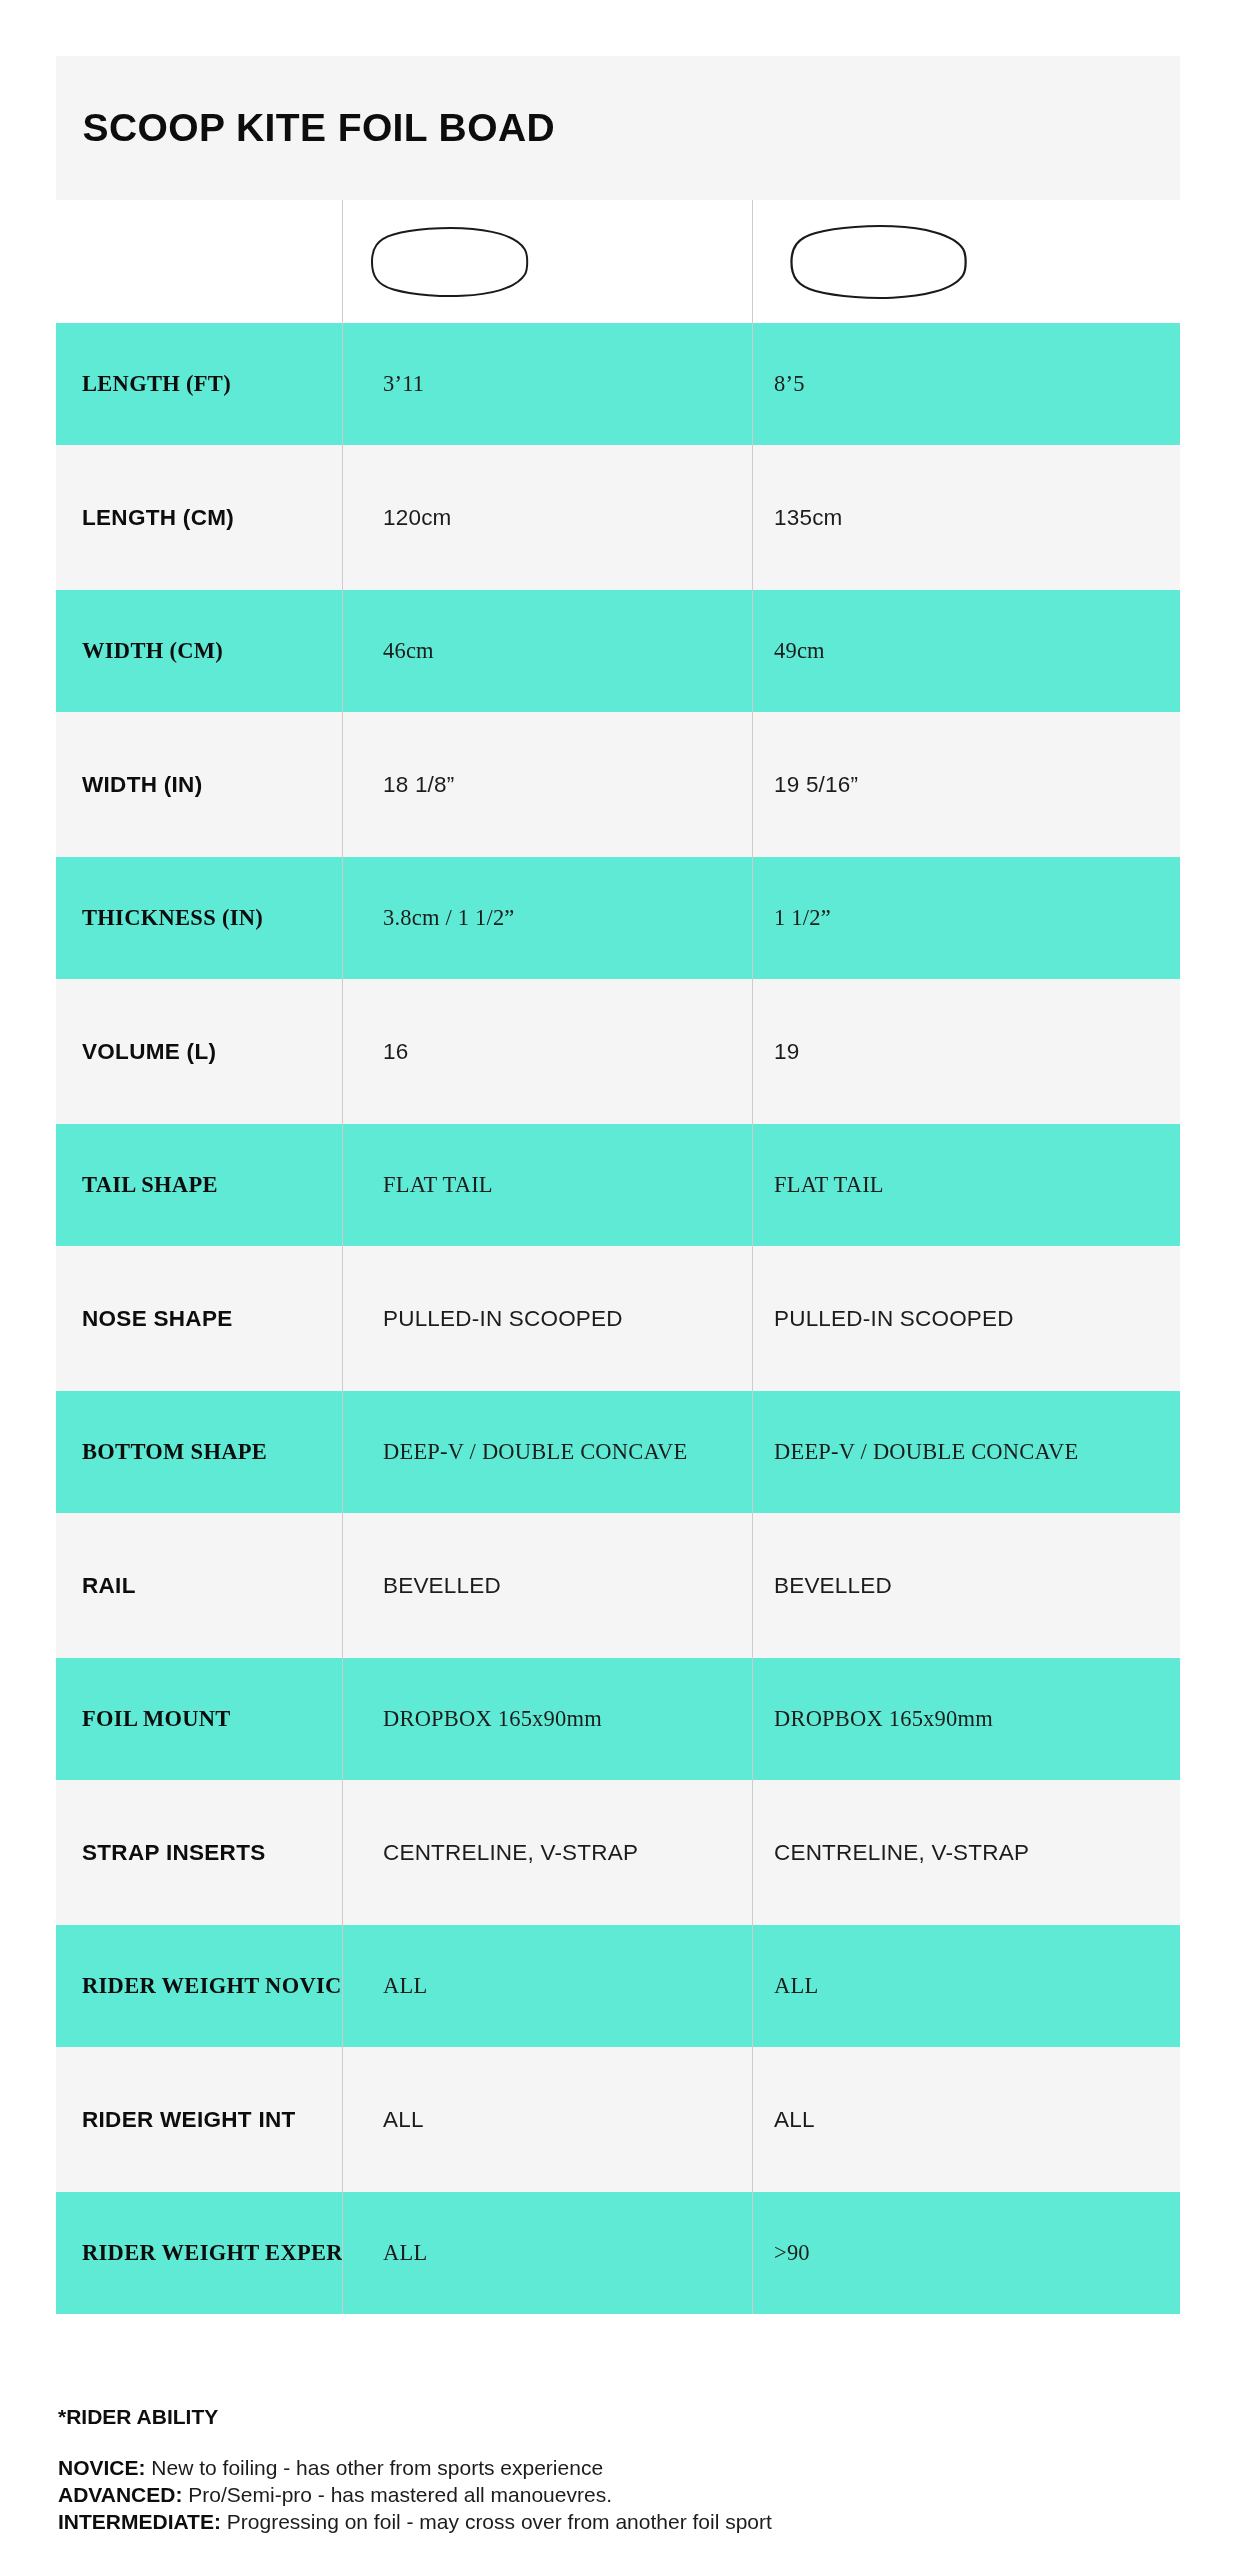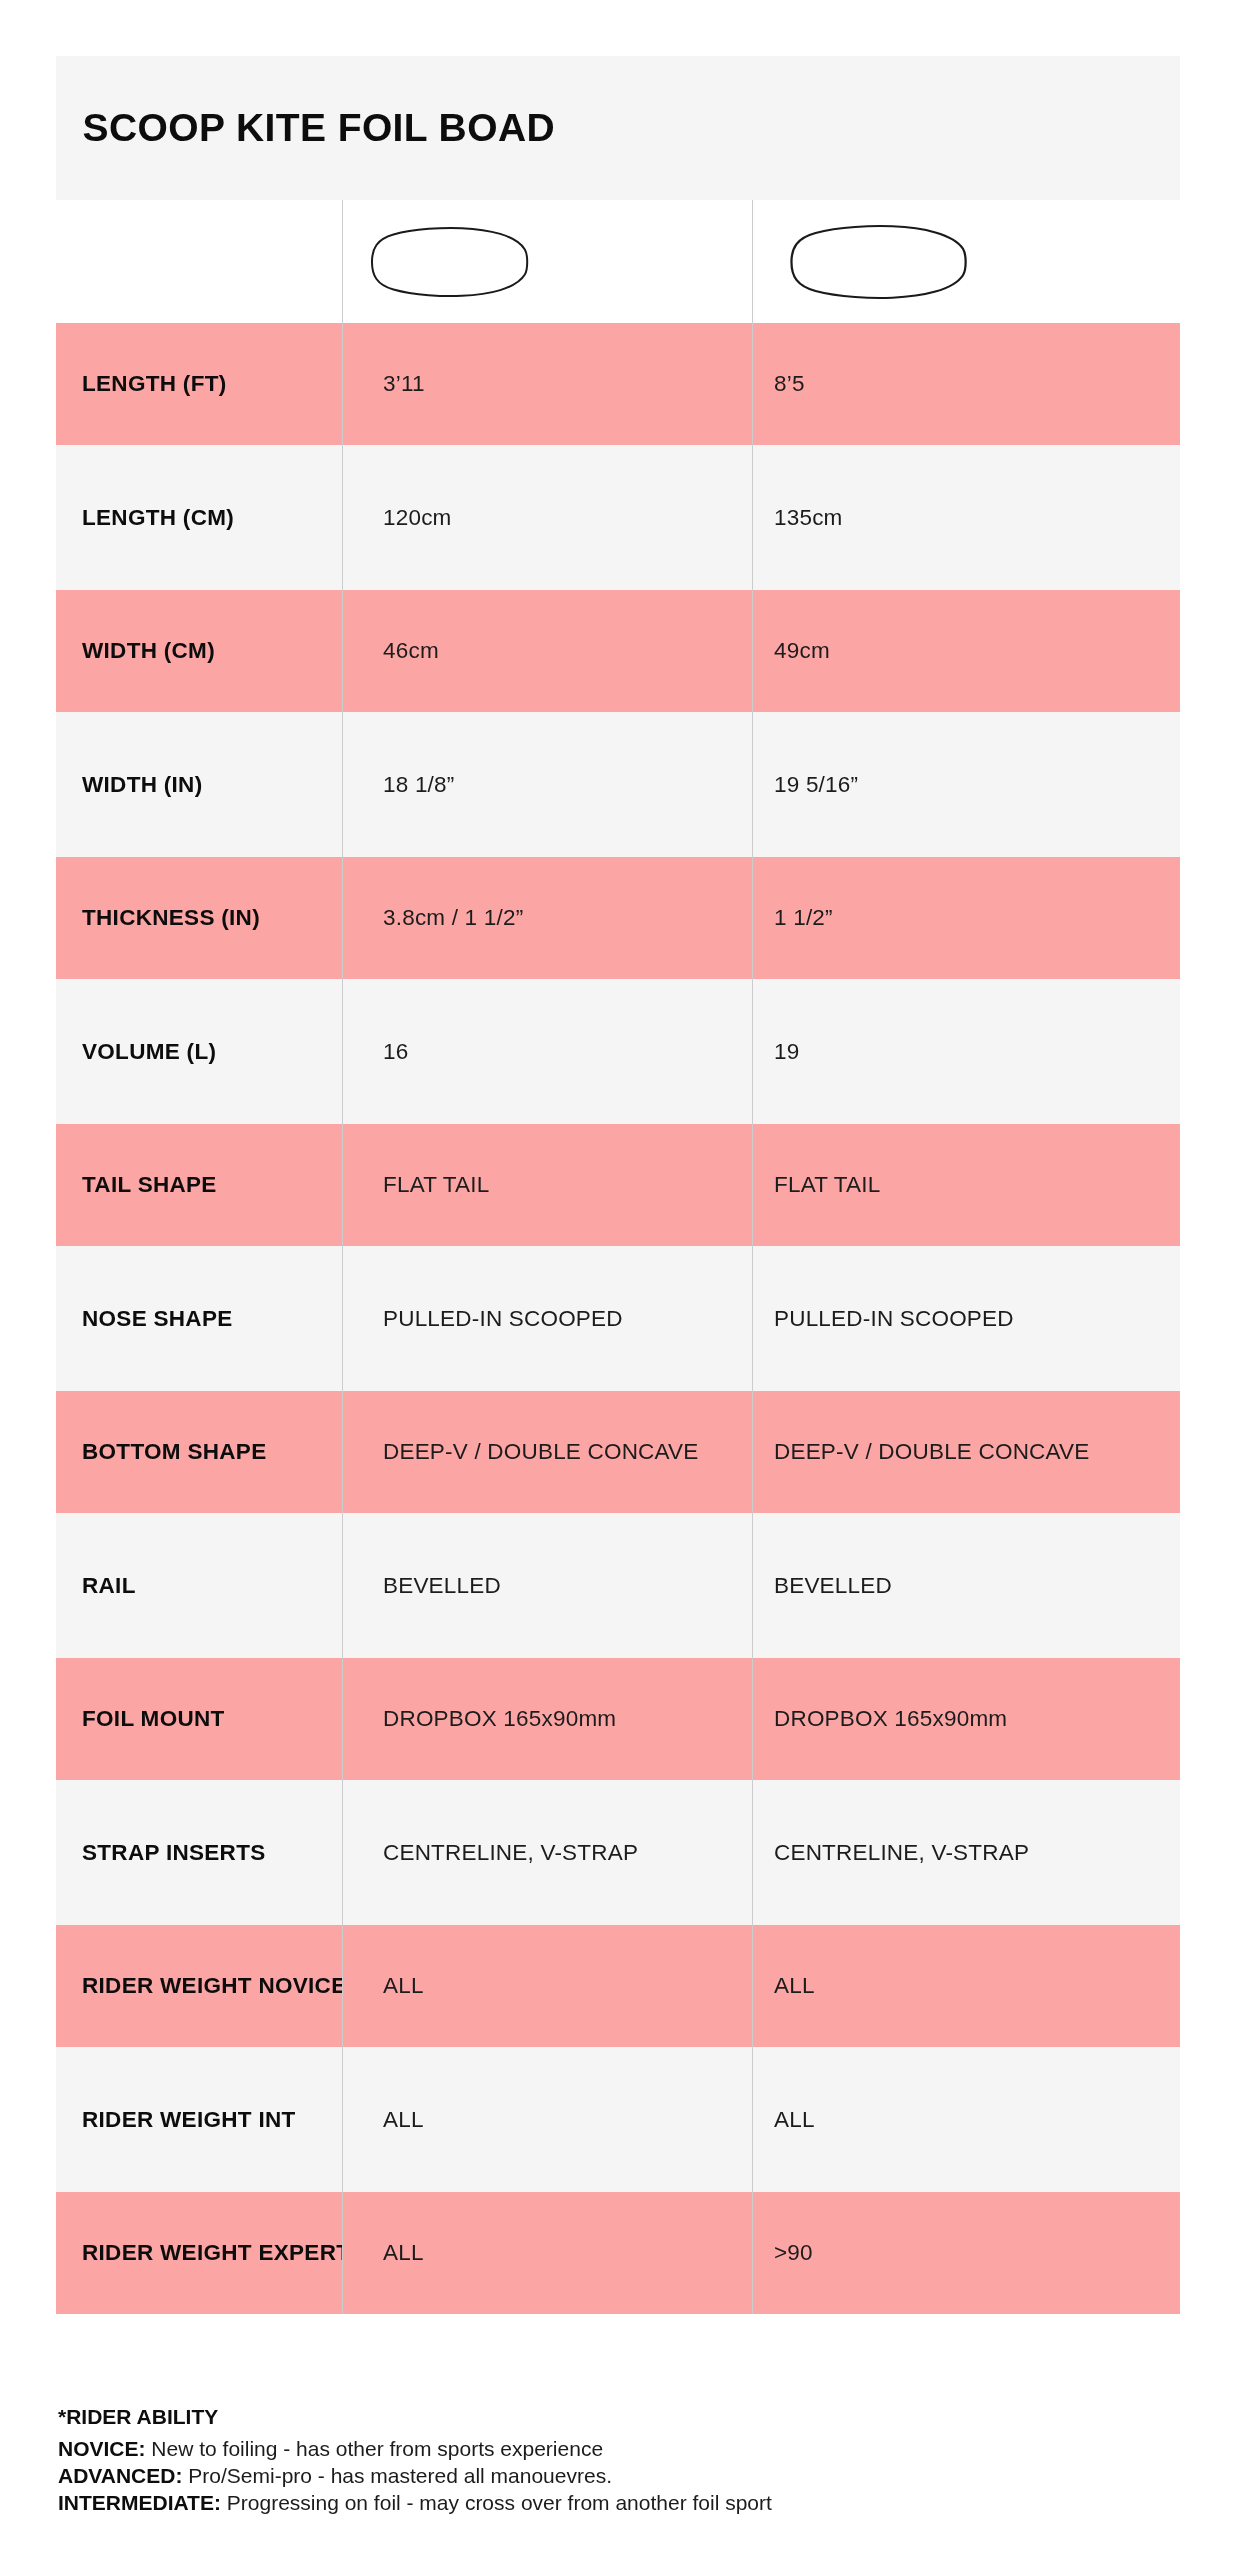--- a/index.html
+++ b/index.html
@@ -35,21 +35,21 @@
   }
   .col-divider.d1{left:286px;}
   .col-divider.d2{left:696px;}
   .row{
     position:relative;
     display:grid;
     grid-template-columns:286px 411px 427px;
     align-items:center;
     z-index:1;
   }
-  .row.plain{height:122px;background:#fca5a5;}
+  .row.plain{height:122px;background:#5eead4;font-family:Liberation Serif, serif;}
   .row.shade{height:145px;background:#f5f5f5;}
   .row.boards{height:123px;background:#ffffff;}
   .cell{overflow:hidden;white-space:nowrap;}
   .cell.label{
     padding-left:26px;
     font-size:22.5px;
     font-weight:bold;
     letter-spacing:0.3px;
     color:#0d0d0d;
   }
@@ -62,21 +62,21 @@
   .cell.value.c3{padding-left:21px;}
   .board-wrap2{padding-left:26px;display:flex;align-items:center;}
   .board-wrap3{padding-left:34px;display:flex;align-items:center;}
   .board-svg{display:block;}
   .footer{
     position:absolute;left:58px;top:2405px;
     width:1047px;
   }
   .footer-heading{
     font-size:21px;font-weight:bold;color:#0d0d0d;
-    margin-bottom:6px;
+    margin-bottom:25px;
   }
   .ability-line{
     font-size:21px;line-height:27px;color:#1c1c1c;
   }
   .ability-term{font-weight:bold;color:#0d0d0d;}
 </style>
 </head>
 <body>
 
 <div class="page">

